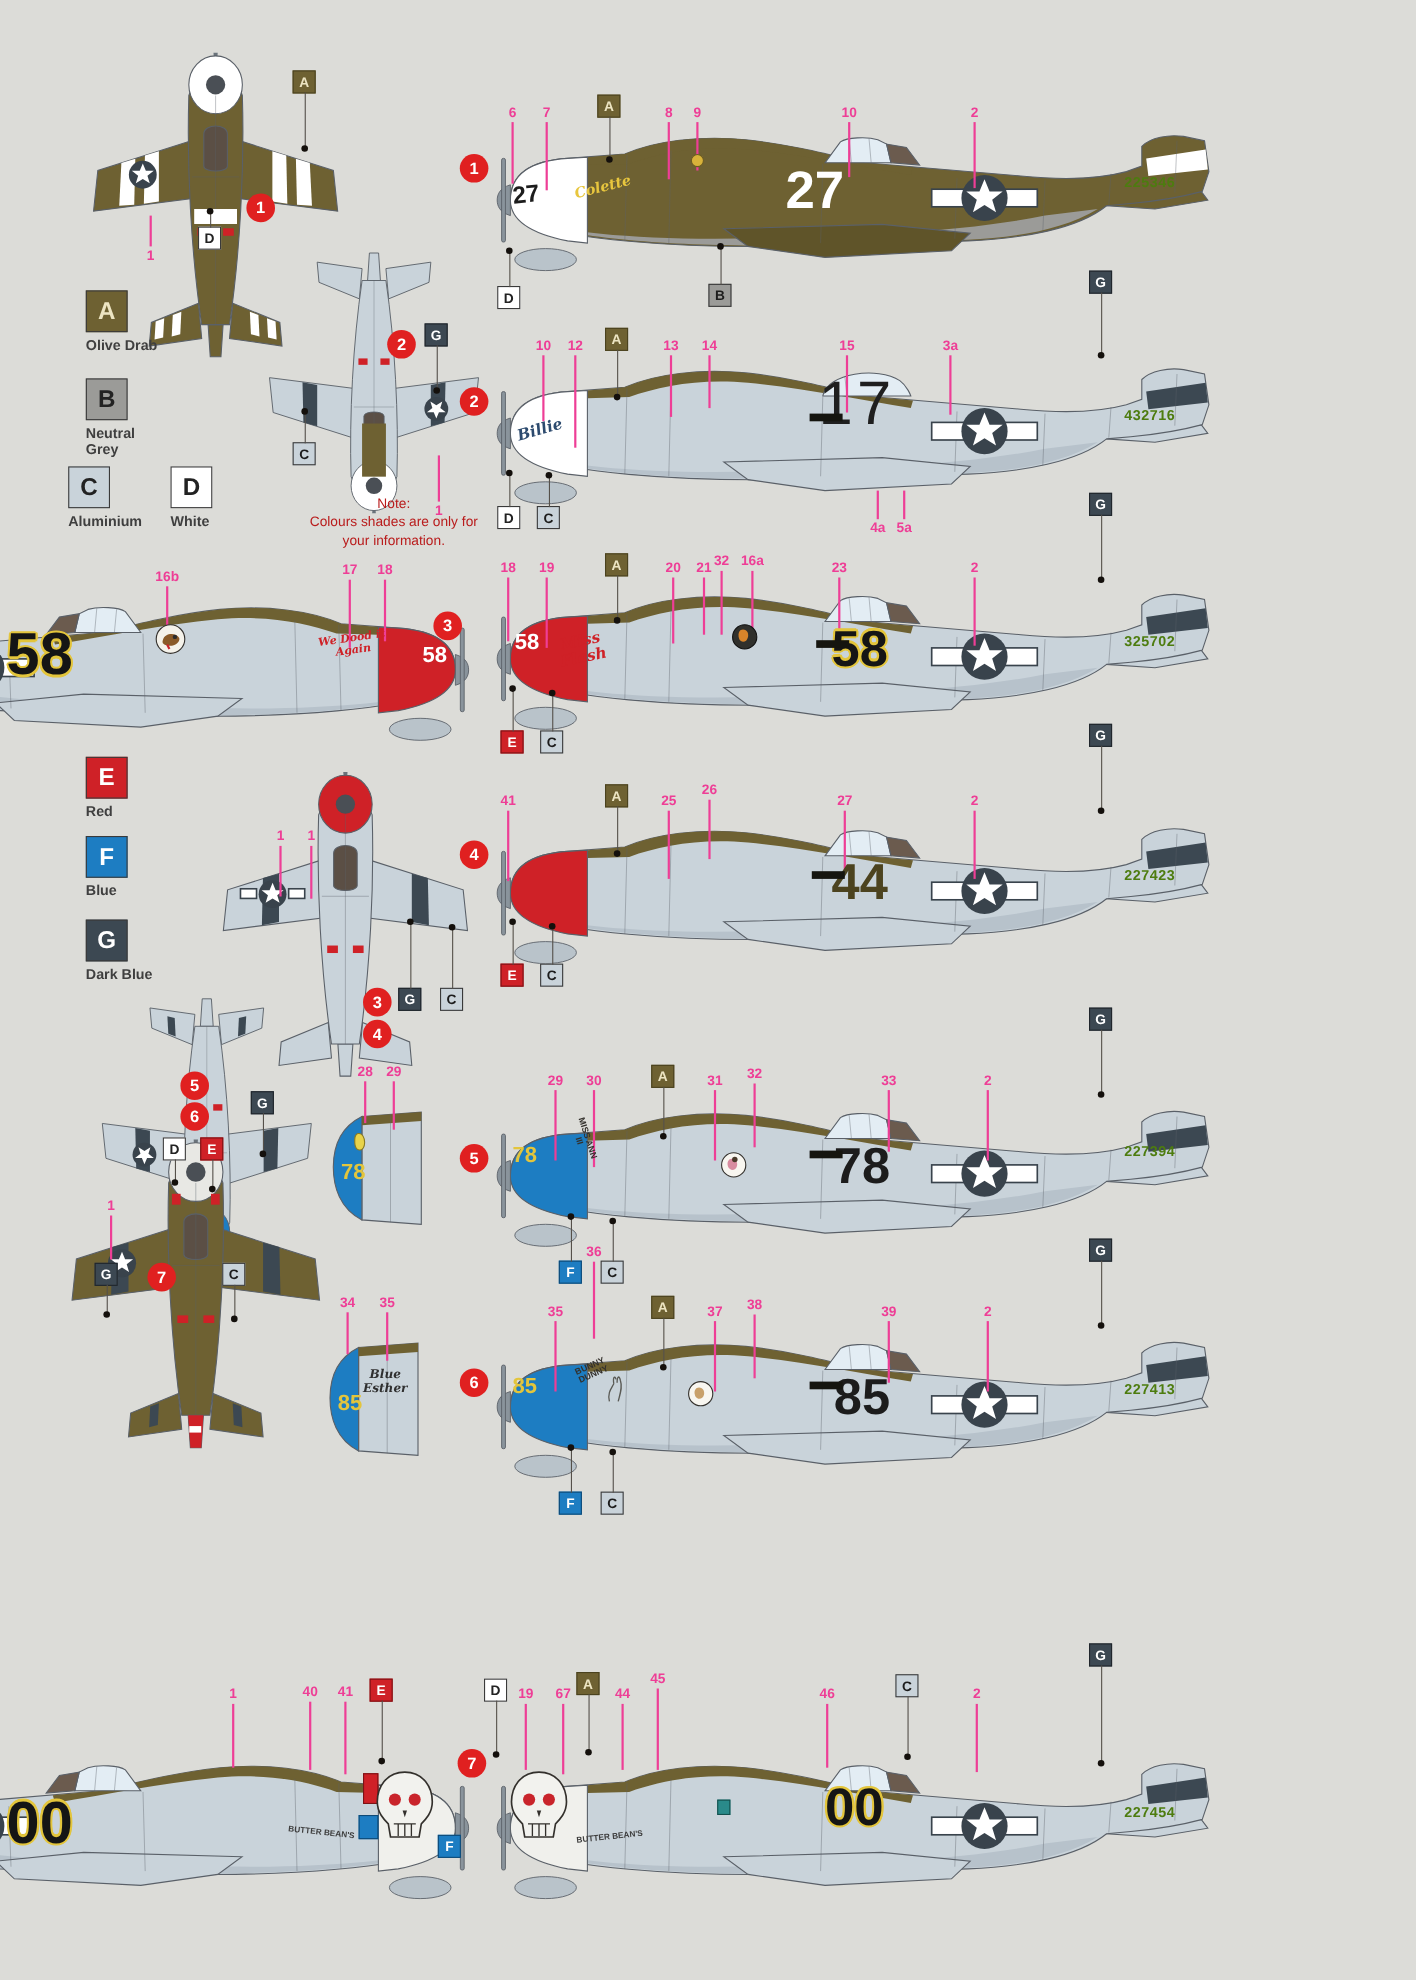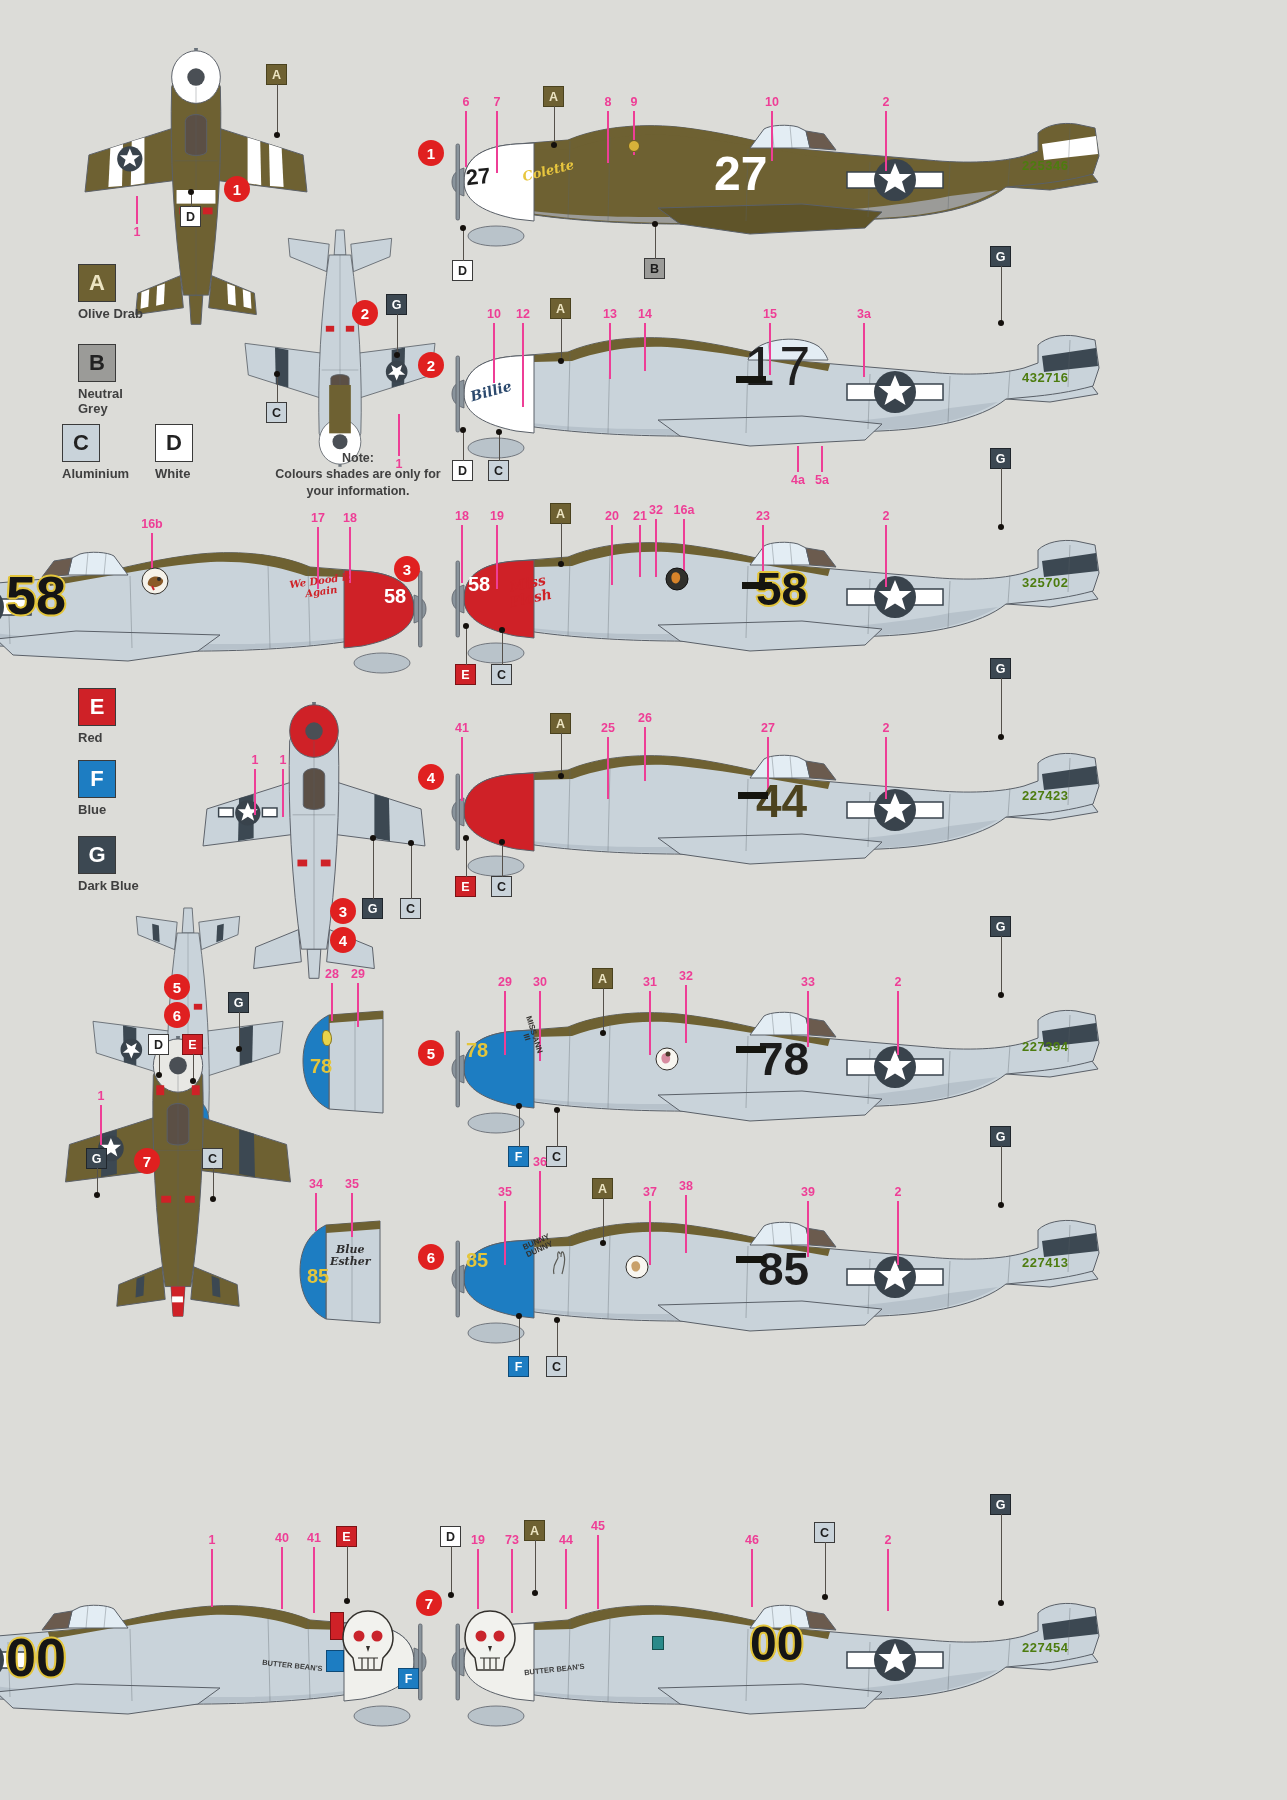--- a/index.html
+++ b/index.html
@@ -59,21 +59,21 @@
       display:flex;align-items:center;justify-content:center;font-size:15px;font-weight:bold;}
   .legend{position:absolute;width:86px;}
   .legend .box{width:38px;height:38px;border:1.5px solid #3a3a3a;display:flex;align-items:center;justify-content:center;
       font-size:22px;font-weight:bold;box-sizing:border-box;background:#fff;color:#222;}
   .legend .cap{margin-top:5px;font-size:13px;font-weight:bold;color:#3f3f3f;line-height:1.15;width:66px;}
   .serial{position:absolute;font-size:13px;font-weight:bold;color:#4d7c0f;letter-spacing:.5px;}
   .bignum{position:absolute;font-weight:bold;line-height:1;}
   .ylw{color:#151515;text-shadow:-2px 0 0 #e3c53c,2px 0 0 #e3c53c,0 -2px 0 #e3c53c,0 2px 0 #e3c53c,
        -1.4px -1.4px 0 #e3c53c,1.4px 1.4px 0 #e3c53c,-1.4px 1.4px 0 #e3c53c,1.4px -1.4px 0 #e3c53c;}
   .script{position:absolute;font-family:"DejaVu Serif",serif;font-style:italic;font-weight:bold;line-height:1.05;}
-  .note{position:absolute;text-align:center;font-size:12.5px;font-weight:bold;color:#404040;line-height:1.3;}
+  .note{position:absolute;text-align:center;font-size:12.5px;font-weight:normal;color:#b91c1c;line-height:1.3;}
   .stencil{position:absolute;width:30px;height:7px;background:#15150f;}
   .art{position:absolute;}
 </style>
 </head>
 <body>
 
 <div id="canvas">
 
   <svg width="0" height="0" style="position:absolute">
     <defs>
@@ -566,21 +566,21 @@
 
   <svg class="abs" style="left:450px;top:1215px;--cowl:#1d7dc2" width="660" height="150" viewBox="0 0 660 150">
     <use href="#g-side"></use>
       <use href="#can-raz"></use>
       <use href="#insignia-g" transform="translate(445,62)"></use>
   </svg>
   <div class="mk" style="left:418px;top:1244px">
       <span>6</span>
     </div>
   <div class="co" style="left:488px;top:1186px;--h:64px"><span>35</span><i></i></div>
-  <div class="co" style="left:523px;top:1156px;--h:70px"><span>36</span><i></i></div>
+  <div class="co" style="left:523px;top:1132px;--h:70px"><span>36</span><i></i></div>
   <div class="lb lbA" style="left:592px;top:1178px;--h:44px">
       <span>A</span>
       <u></u>
     </div>
   <div class="co" style="left:633px;top:1186px;--h:64px"><span>37</span><i></i></div>
   <div class="co" style="left:669px;top:1180px;--h:58px"><span>38</span><i></i></div>
   <div class="co" style="left:791px;top:1186px;--h:56px"><span>39</span><i></i></div>
   <div class="co" style="left:881px;top:1186px;--h:64px"><span>2</span><i></i></div>
   <div class="lb lbG" style="left:990px;top:1126px;--h:58px">
       <span>G</span>
@@ -641,21 +641,21 @@
       <use href="#insignia-g" transform="translate(445,62)"></use>
   </svg>
   <div class="mk" style="left:416px;top:1590px">
       <span>7</span>
     </div>
   <div class="lb lbD" style="left:440px;top:1526px;--h:48px">
       <span>D</span>
       <u></u>
     </div>
   <div class="co" style="left:461px;top:1534px;--h:60px"><span>19</span><i></i></div>
-  <div class="co" style="left:495px;top:1534px;--h:64px"><span>73</span><i></i></div>
+  <div class="co" style="left:495px;top:1534px;--h:64px"><span>67</span><i></i></div>
   <div class="lb lbA" style="left:524px;top:1520px;--h:52px">
       <span>A</span>
       <u></u>
     </div>
   <div class="co" style="left:549px;top:1534px;--h:60px"><span>44</span><i></i></div>
   <div class="co" style="left:581px;top:1520px;--h:74px"><span>45</span><i></i></div>
   <div class="co" style="left:735px;top:1534px;--h:58px"><span>46</span><i></i></div>
   <div class="lb lbC" style="left:814px;top:1522px;--h:54px">
       <span>C</span>
       <u></u>

